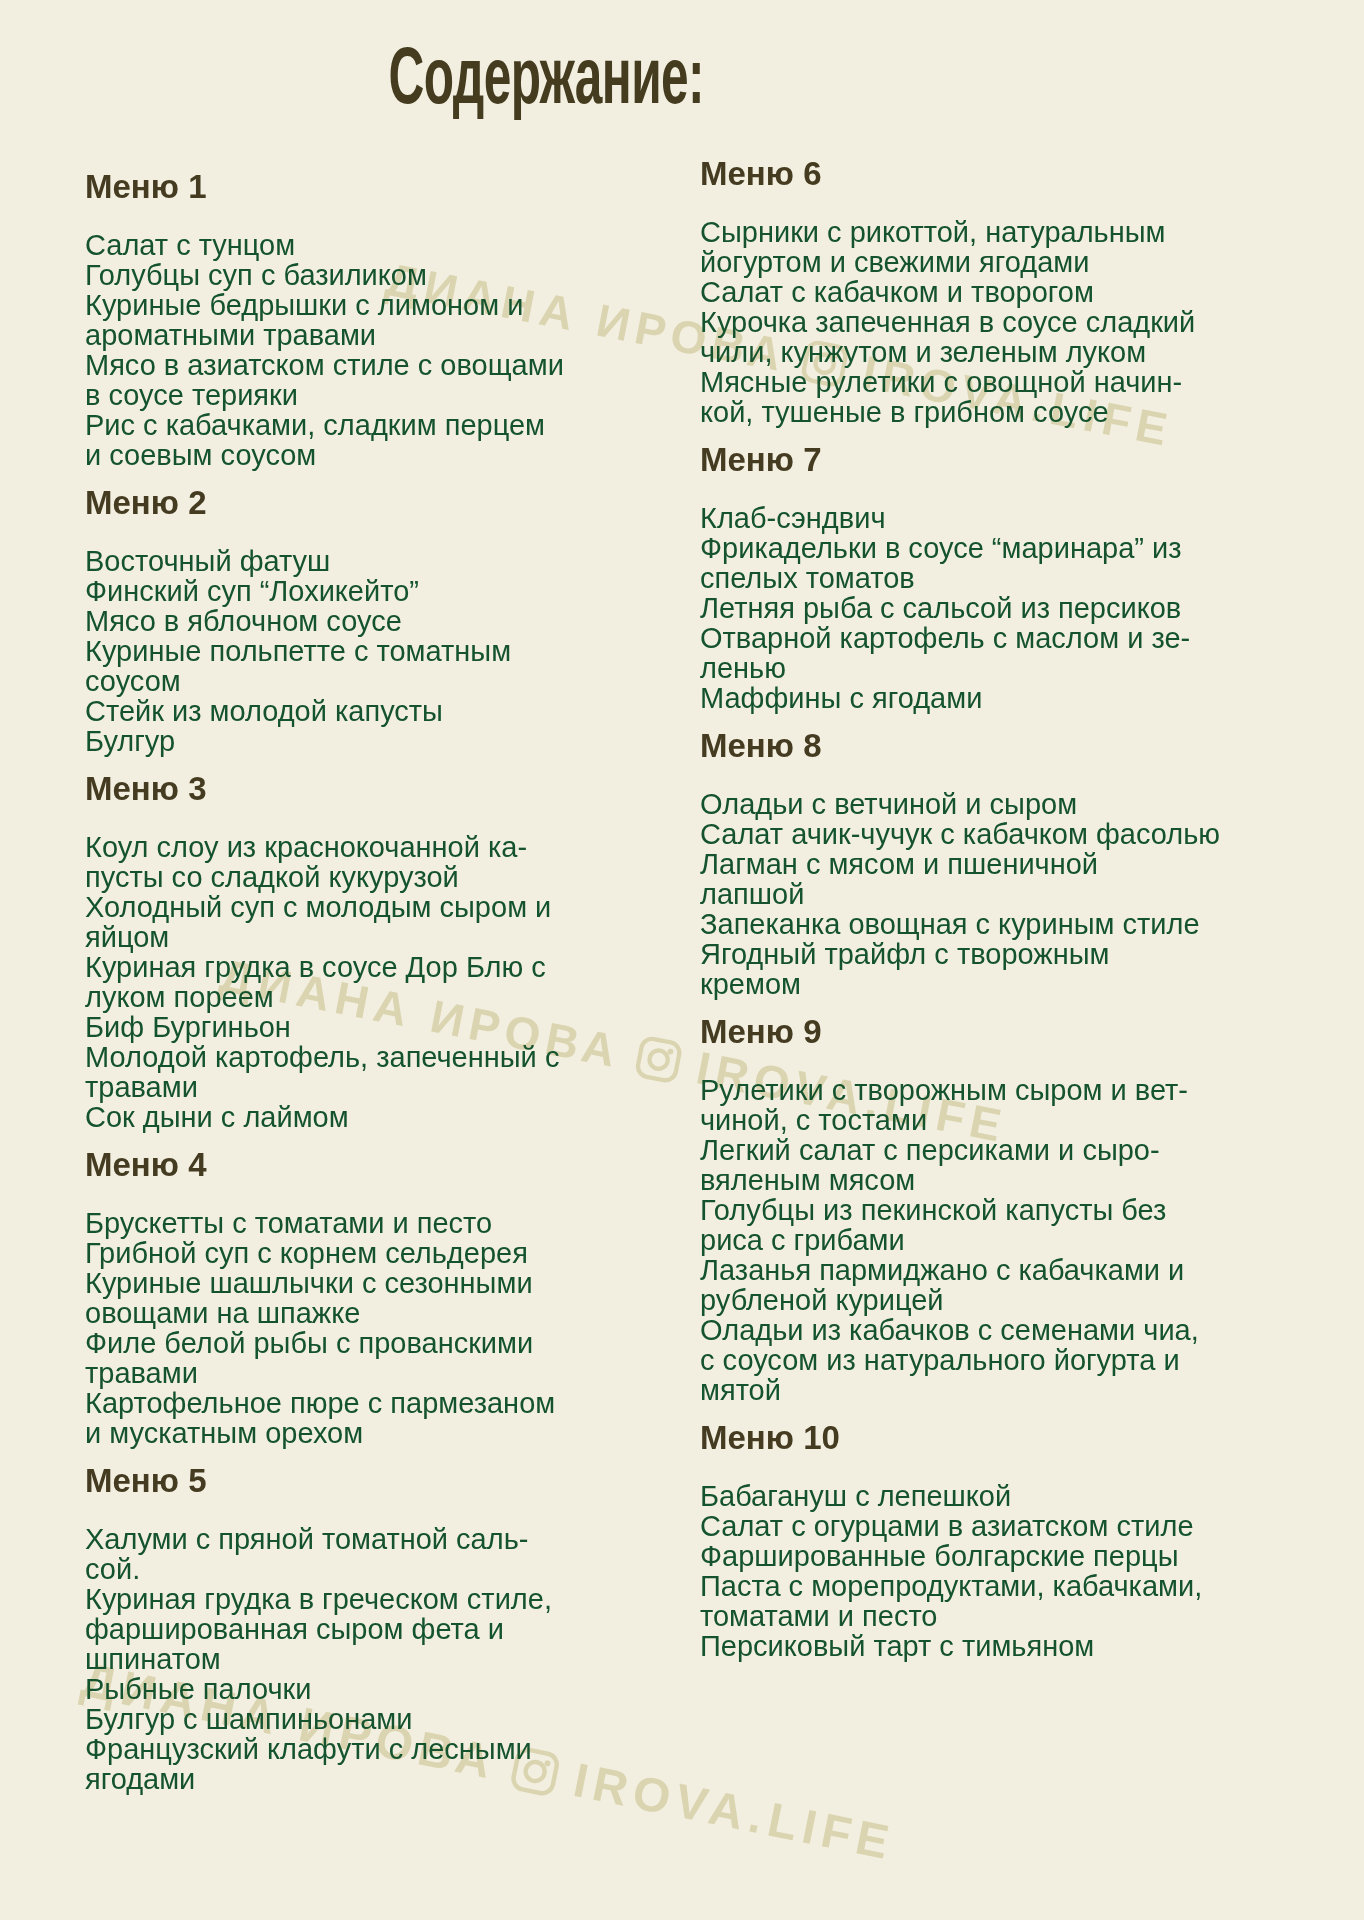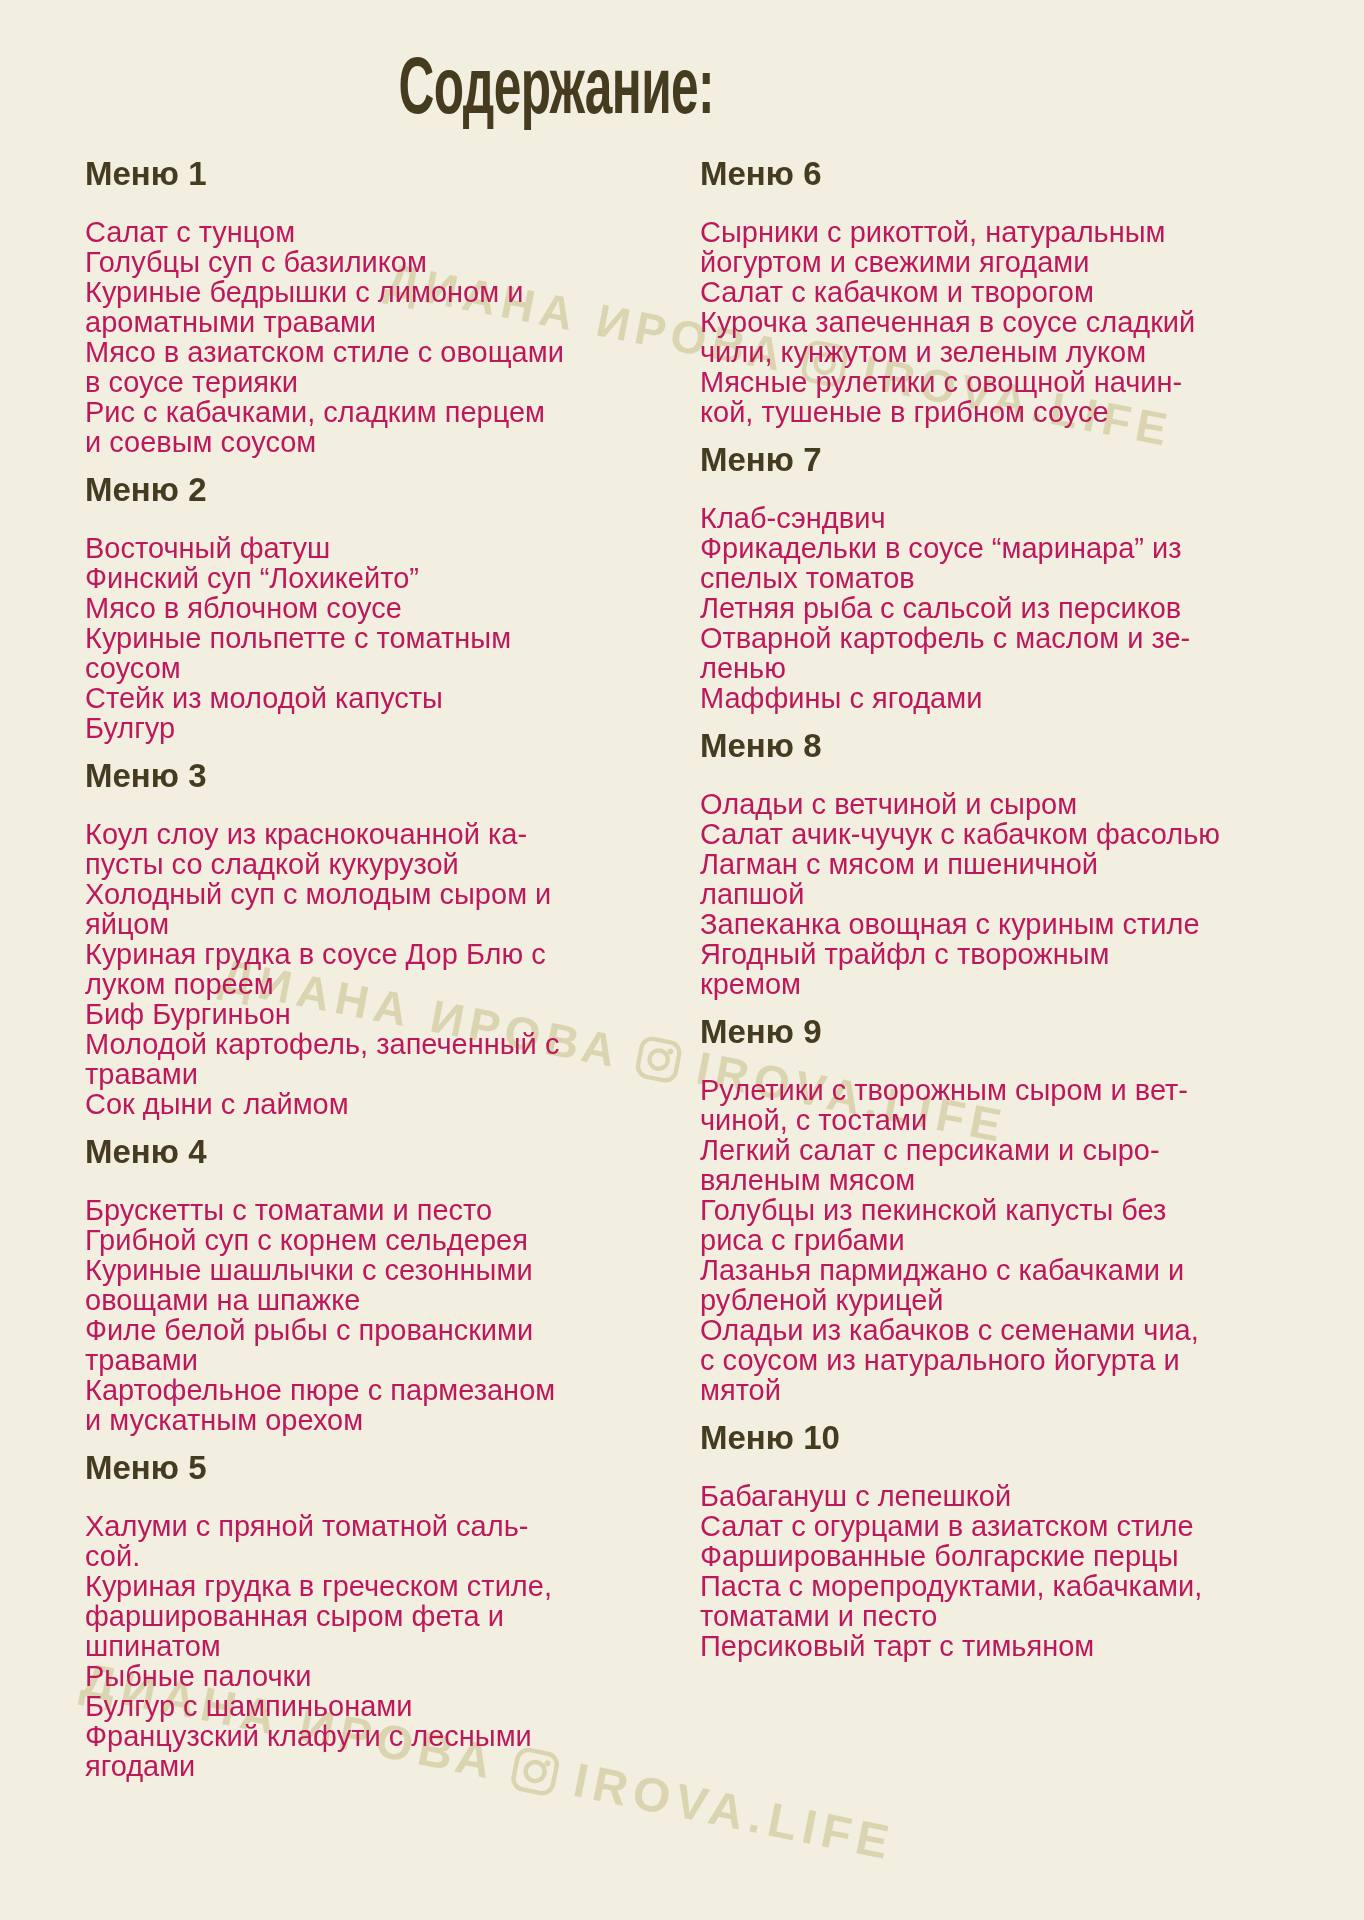--- a/index.html
+++ b/index.html
@@ -29,36 +29,36 @@
     font-size: 80px;
     font-weight: 700;
     letter-spacing: -1px;
     color: #453c20;
   }
   .col {
     position: absolute;
     top: 155px;
     width: 545px;
   }
-  .col-left  { left: 85px;  }
+  .col-left  { left: 85px; margin-top: 13px;  }
   .col-right { left: 700px; }
   .menu-label {
     font-size: 33px;
     font-weight: 700;
     line-height: 38px;
     margin: 0 0 24px 0;
     color: #443b21;
   }
   .menu-items {
     margin: 0 0 14px 0;
   }
   .dish {
     font-size: 29px;
     line-height: 30px;
-    color: #be185d;
+    color: #14532d;
     white-space: pre-line;
   }
   .watermark {
     position: absolute;
     display: flex;
     align-items: center;
     gap: 16px;
     color: #d9d3ac;
     font-size: 46px;
     font-weight: 700;
@@ -99,21 +99,21 @@
   <div class="watermark wm-3">
     <span>ДИАНА ИРОВА</span>
     <svg class="wm-icon" width="48" height="48" viewBox="0 0 48 48">
       <rect x="4" y="4" width="40" height="40" rx="11" fill="none" stroke="currentColor" stroke-width="4.5"></rect>
       <circle cx="24" cy="24" r="9.5" fill="none" stroke="currentColor" stroke-width="4.5"></circle>
       <circle cx="34.5" cy="13.5" r="3" fill="currentColor"></circle>
     </svg>
     <span>IROVA.LIFE</span>
   </div>
 
-  <h1 class="page-title" style="margin:10px;">
+  <h1 class="page-title" style="margin:0;">
     <span class="condensed">Содержание:</span>
   </h1>
 
   <div class="col col-left">
     <section class="menu-section">
       <h2 class="menu-label">Меню 1</h2>
       <div class="menu-items">
           <div class="dish">Салат с тунцом</div>
           <div class="dish">Голубцы суп с базиликом</div>
           <div class="dish">Куриные бедрышки с лимоном и

